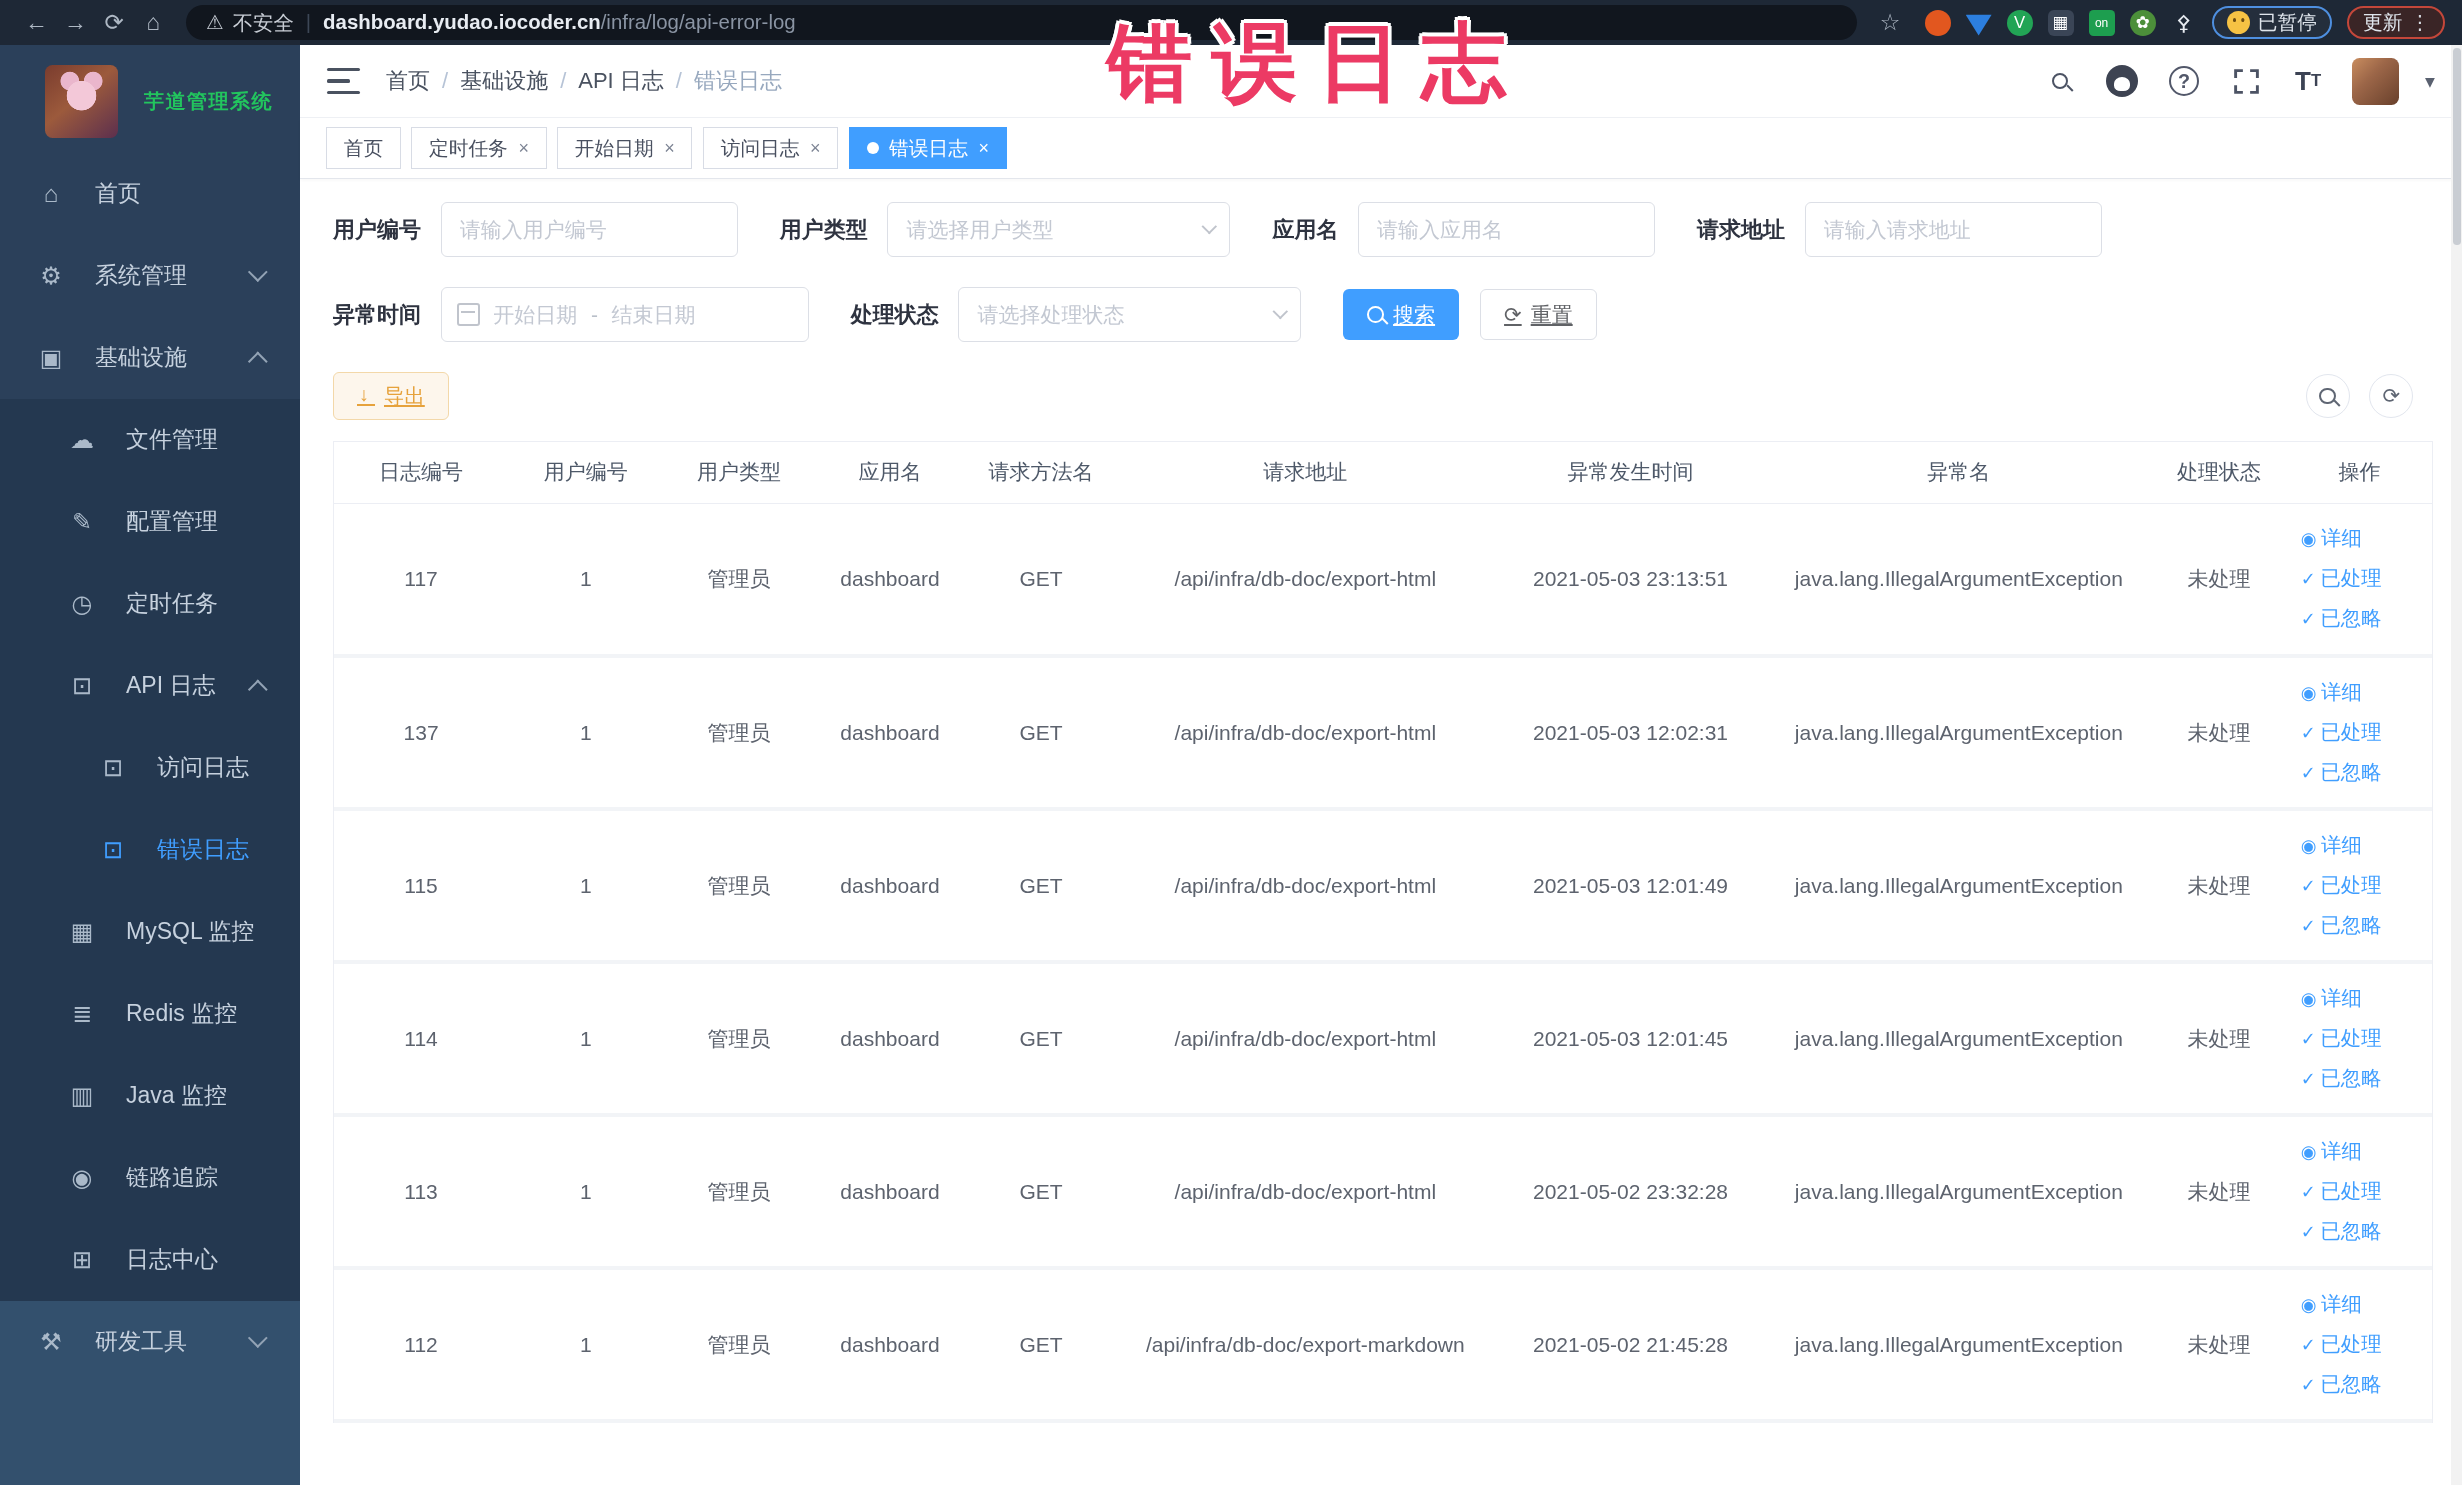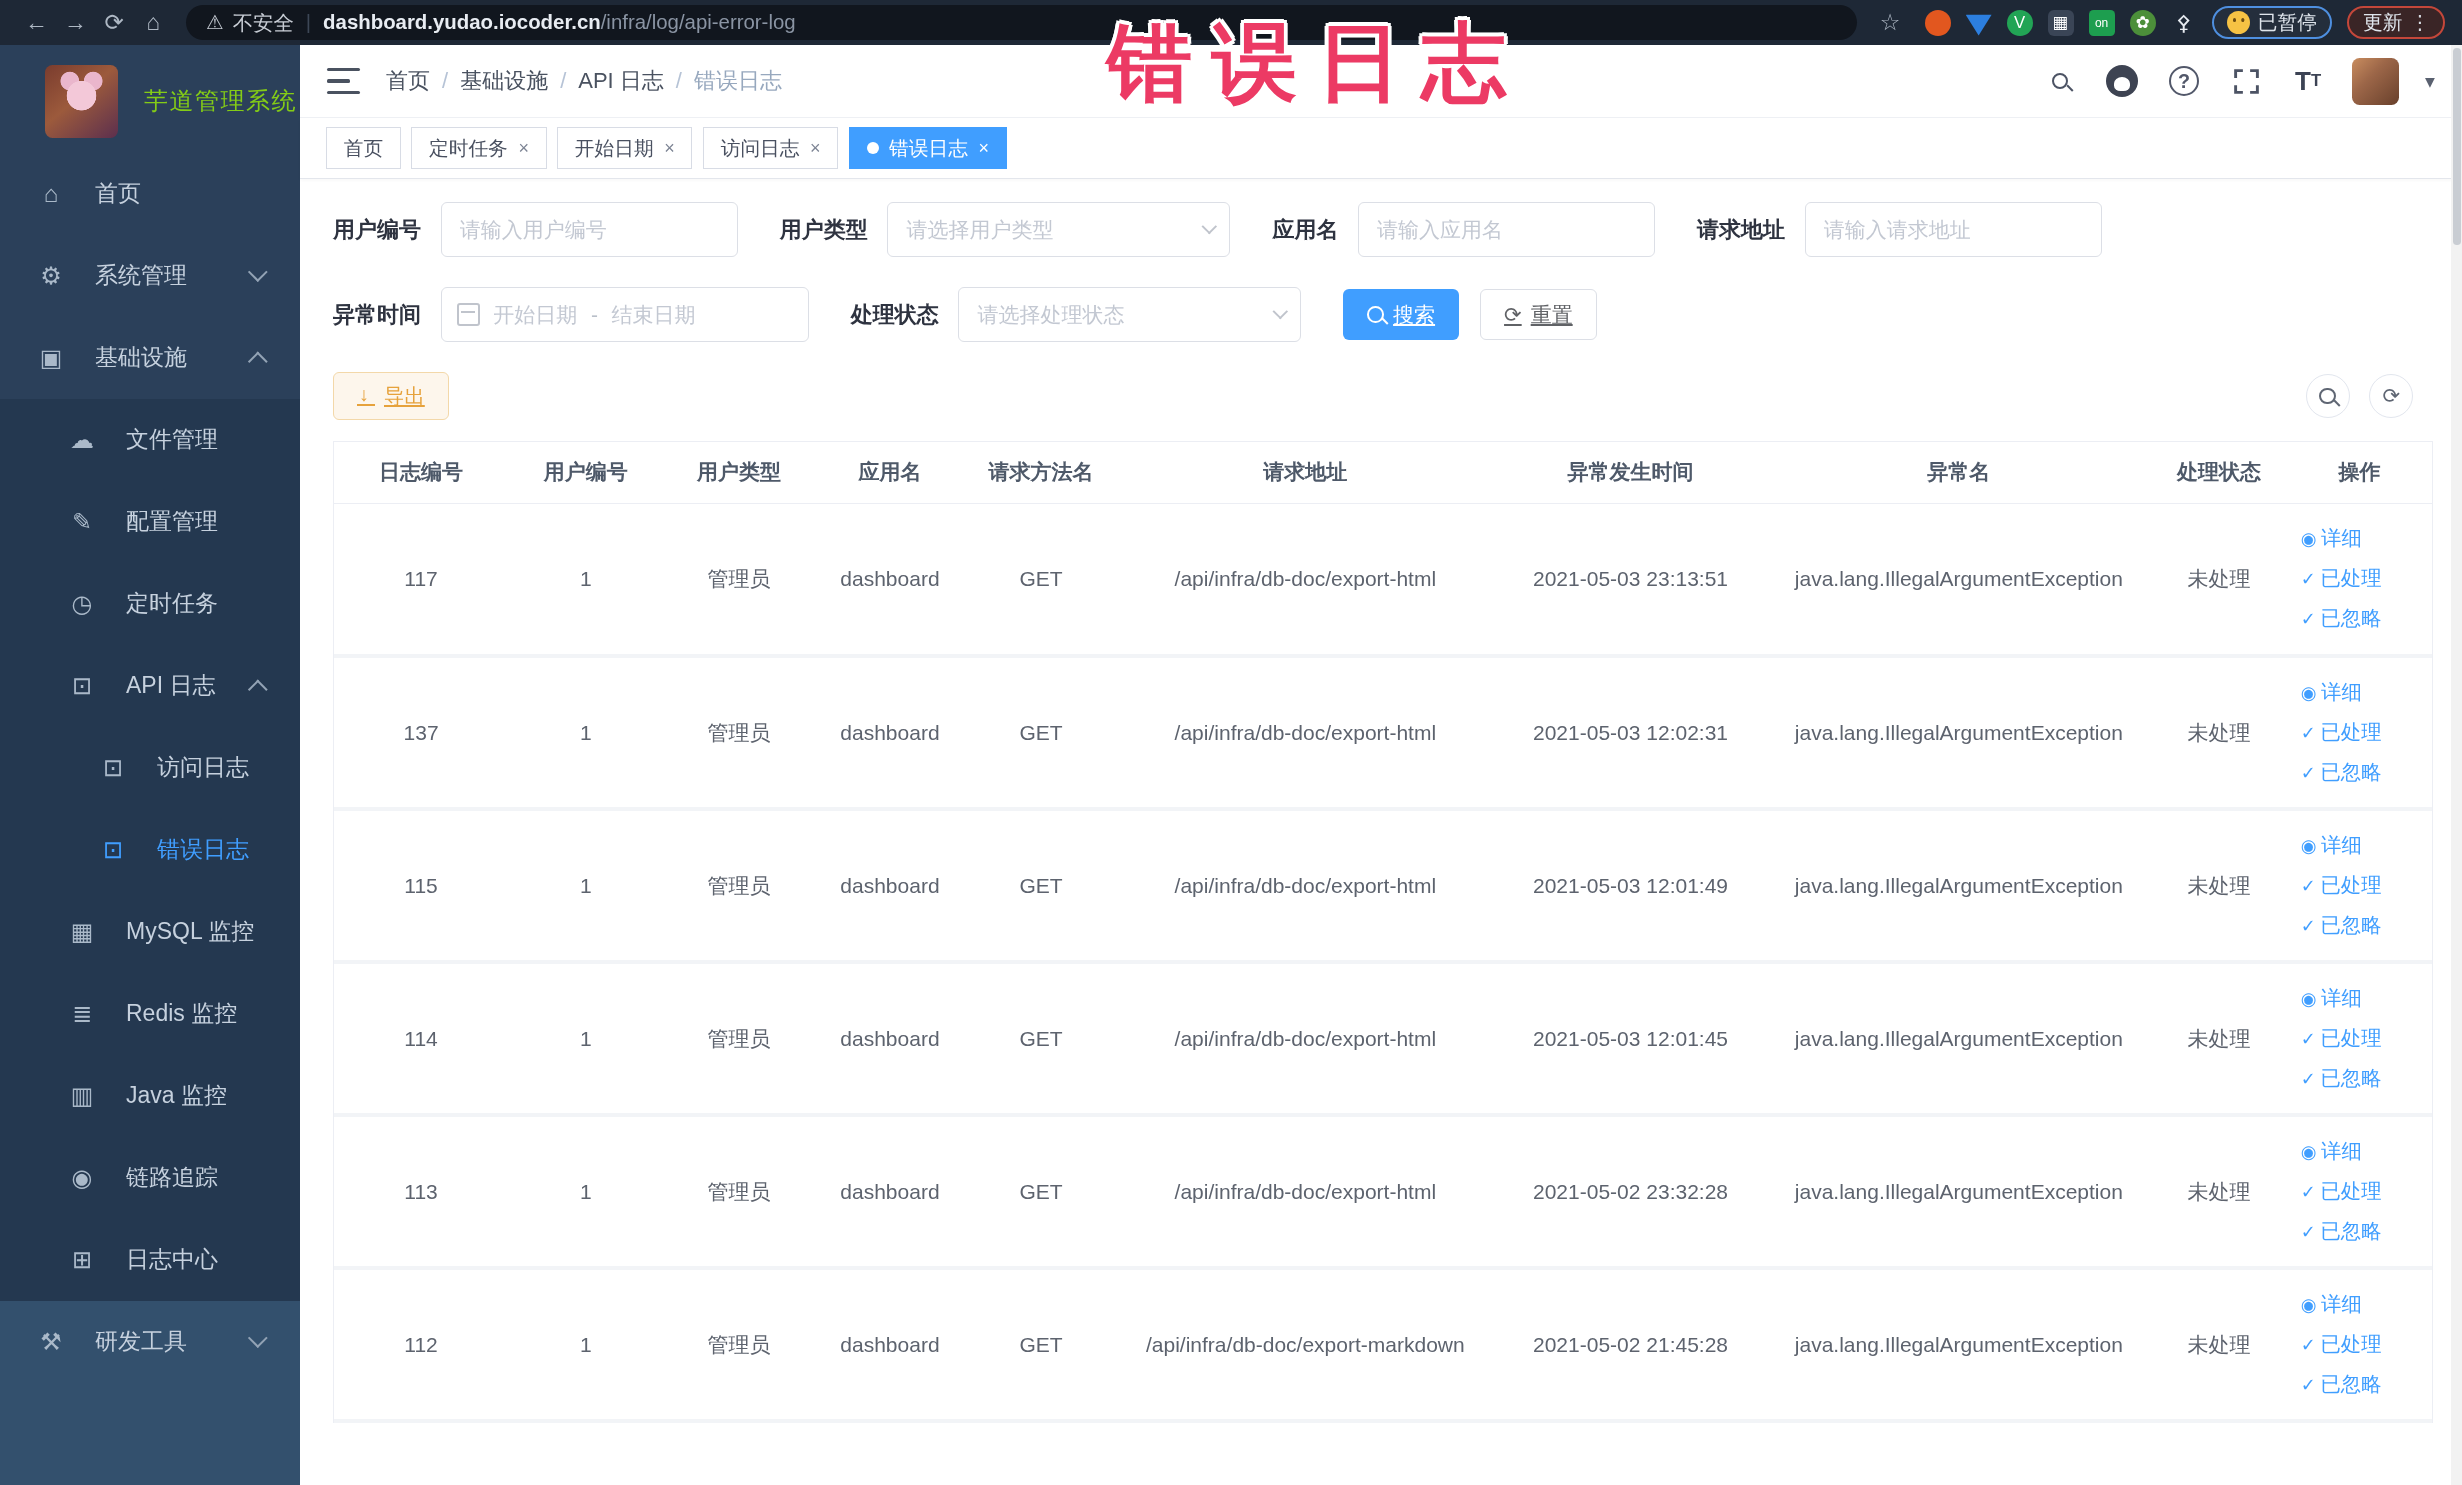--- a/index.html
+++ b/index.html
@@ -33,21 +33,21 @@
 
   
   .sidebar { width:300px; background:#2b405a; display:flex; flex-direction:column; flex:0 0 auto; }
   .logo-row { display:flex; align-items:center; padding:19.7px 0 15px 45px; gap:26px; }
   .logo-img { width:73px; height:73px; border-radius:7.6px; flex:0 0 auto;
     background:
       radial-gradient(circle at 50% 42%, #f3c8d8 0 26%, transparent 27%),
       radial-gradient(circle at 34% 22%, #eab6cc 0 12%, transparent 13%),
       radial-gradient(circle at 66% 22%, #eab6cc 0 12%, transparent 13%),
       linear-gradient(140deg,#7a3c2e 0%, #9c5a3c 45%, #5c2f4e 100%); }
-  .logo-title { color:#84cc16; font-size:24px; font-weight:normal; letter-spacing:1.5px; }
+  .logo-title { color:#22c55e; font-size:20px; font-weight:bold; letter-spacing:1.5px; }
   .menu { display:flex; flex-direction:column; }
   .m-item { height:82px; display:flex; align-items:center; color:#c6d1de; font-size:23px;
     cursor:pointer; position:relative; }
   .m-item .ic { width:30px; text-align:center; font-size:24px; margin-right:29px; color:#aab9c9; }
   .m-item.lv1 { padding-left:36px; }
   .m-item.lv2 { padding-left:67px; }
   .m-item.lv3 { padding-left:98px; }
   .m-item.sub { background:#243850; }
   .m-item.bottom { background:#33506d; }
   .m-item.active, .m-item.active .ic { color:#409eff; }
@@ -125,21 +125,21 @@
     display:inline-flex; align-items:center; justify-content:center; color:#5f6673; font-size:21px; cursor:pointer; }
   .dl-arrow { display:inline-block; position:relative; width:18px; height:19.7px; }
   .dl-arrow:before { content:"↓"; position:absolute; left:2.3px; top:-3px; font-size:19.7px; }
   .dl-arrow:after { content:""; position:absolute; left:0; bottom:0; width:18px; border-bottom:2.3px solid currentColor; }
 
   
   .tbl-wrap { border:1.5px solid #eceef4; border-bottom:none; }
   table { width:100%; border-collapse:collapse; table-layout:fixed; }
   col.c1{width:8.3%} col.c2{width:7.4%} col.c3{width:7.2%} col.c4{width:7.2%} col.c5{width:7.2%}
   col.c6{width:18%} col.c7{width:13%} col.c8{width:18.3%} col.c9{width:6.5%} col.c10{width:6.9%}
-  thead th { height:61px; font-size:21px; color:#4e5969; font-weight:bold; text-align:center;
+  thead th { height:61px; font-size:21px; color:#4e5969; font-weight:normal; text-align:center;
     border-bottom:1.5px solid #eceef4; background:#fff; }
   tbody td { height:153px; font-size:21px; color:#5d636e; text-align:center;
     border-bottom:4.5px solid #f2f4f7; background:#fff; overflow:hidden; }
   td.act { text-align:left; padding-left:13.6px; }
   .a-link { display:block; color:#409eff; font-size:20.4px; line-height:39px; cursor:pointer; white-space:nowrap; }
   .a-link .ai { margin-right:4.5px; font-size:18px; }
 
   
   .overlay-note { position:absolute; left:1107px; top:6px; z-index:9;
     font-size:85px; font-weight:bold; letter-spacing:19.7px; color:#ec3a64;

